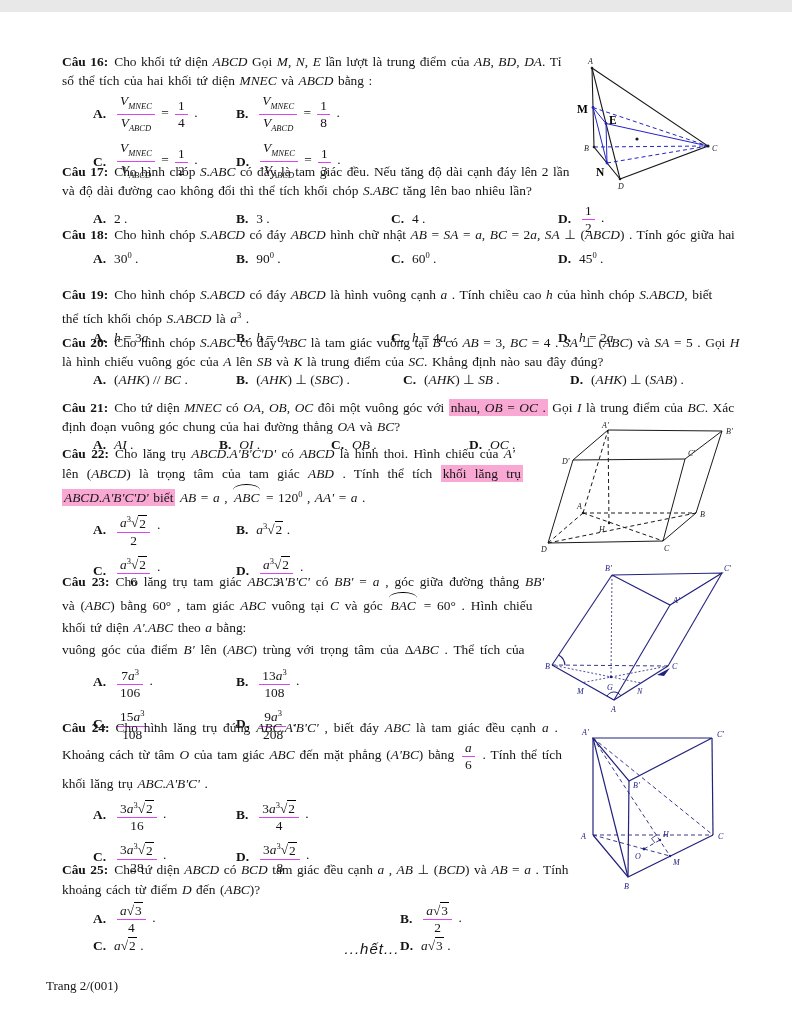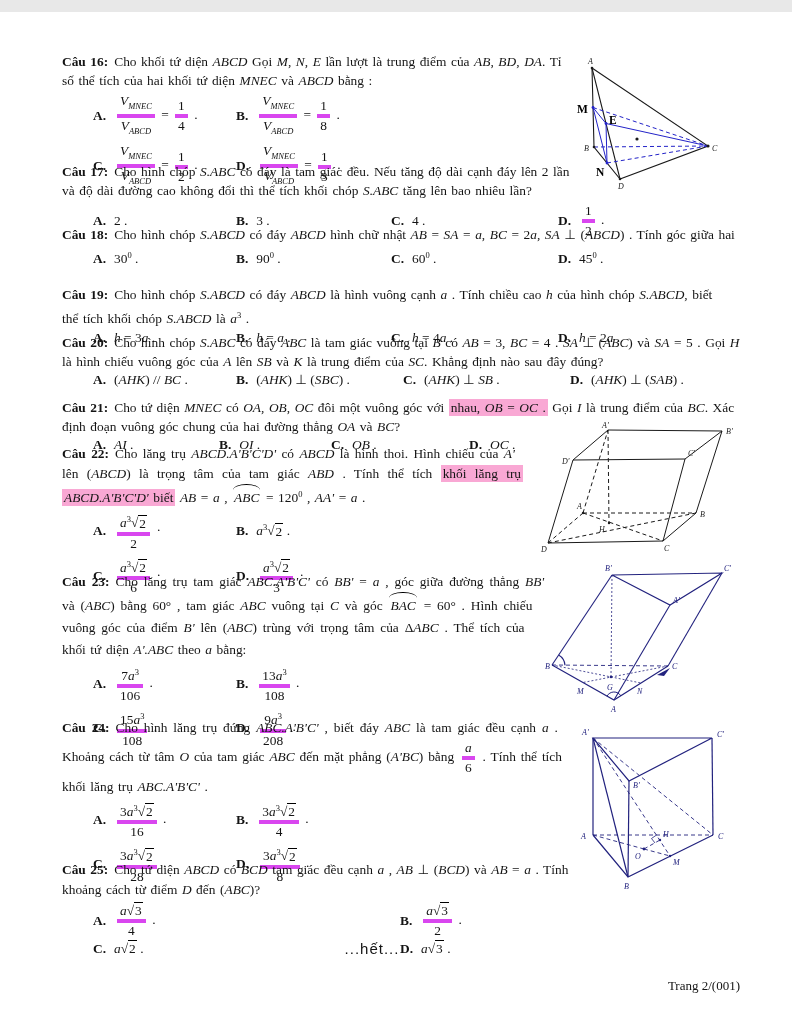--- a/index.html
+++ b/index.html
@@ -10,35 +10,35 @@
   .lh20{line-height:20px}.lh21{line-height:21px}.lh22{line-height:22px}
   .qn{font-weight:bold;margin-right:6px}
   i{font-style:italic}
   sub,sup{font-size:8.5px}
   .orow{display:flex;align-items:center;padding-left:31px;margin-top:1px}
   .opt{display:flex;align-items:center}
   .opt .ok{font-weight:bold;margin-right:8px}
   .w143{width:143px}.w155{width:155px}.w167{width:167px}.w307{width:307px}
   .w126{width:126px}.w112{width:112px}.w138{width:138px}
   .fr{display:inline-block;text-align:center;vertical-align:middle;margin:2px 3px}
-  .fr .n{display:block;border-bottom:4px solid #d946ef;padding:0 3px;line-height:16px}
+  .fr .n{display:block;border-bottom:1px solid #d946ef;padding:0 3px;line-height:16px}
   .fr .d{display:block;padding:0 3px;line-height:15px}
   .sq{white-space:nowrap}
   .sq .rd{border-top:1px solid #000;padding:0 1px}
   .hl{background:#f9a8d4;padding:1px 2px}
   .hat{position:relative;display:inline-block;padding:2px 2px 0}
   .hat:before{content:"";position:absolute;left:1px;right:1px;top:-1px;height:5px;
     border-top:1.2px solid #000;border-radius:50% 50% 0 0/100% 100% 0 0}
   .dia{position:absolute;overflow:visible}
   .dia text{font-family:"Liberation Serif",serif;font-size:8px;font-style:italic;fill:#222}
   .dia text.blb{font-weight:bold;font-size:11.5px;font-style:normal;fill:#000}
   .dia text.nv{fill:#22227e}
   .endmark{position:absolute;left:62px;width:620px;text-align:center;
-    font-family:"Liberation Sans",sans-serif;font-size:15px;letter-spacing:1px}
-  .footer{position:absolute;left:64px;width:676px;text-align:right;font-size:13px}
+    font-family:"Liberation Sans",sans-serif;font-style:italic;font-size:15px;letter-spacing:1px}
+  .footer{position:absolute;left:46px;width:676px;font-size:13px}
 </style>
 </head>
 <body>
 
 <div class="page">
 
   <div class="q" style="top:40px">
     <div class="ql"><b class="qn">Câu 16:</b><span>Cho khối tứ diện <i>ABCD</i> Gọi <i>M</i>, <i>N</i>, <i>E</i> lần lượt là trung điểm của <i>AB</i>, <i>BD</i>, <i>DA</i>. Tỉ</span></div>
     <div class="ql">số thể tích của hai khối tứ diện <i>MNEC</i> và <i>ABCD</i> bằng :</div>
     <div class="orow">
@@ -199,22 +199,22 @@
       <span class="opt">
           <b class="ok">D.</b>
           <span><span class="fr"><span class="n"><i>a</i><sup>3</sup><span class="sq">√<span class="rd">2</span></span></span><span class="d">3</span></span> ·</span>
         </span>
     </div>
   </div>
 
   <div class="q" style="top:559px">
     <div class="ql lh22" style="word-spacing:2.5px"><b class="qn">Câu 23:</b><span>Cho lăng trụ tam giác <i>ABC.A'B'C'</i> có <i>BB'</i> = <i>a</i> , góc giữa đường thẳng <i>BB'</i></span></div>
     <div class="ql lh22" style="word-spacing:2.5px">và (<i>ABC</i>) bằng 60° , tam giác <i>ABC</i> vuông tại <i>C</i> và góc <span class="hat"><i>BAC</i></span> = 60° . Hình chiếu</div>
+    <div class="ql lh22">khối tứ diện <i>A'.ABC</i> theo <i>a</i> bằng:</div>
     <div class="ql lh22" style="word-spacing:2.5px">vuông góc của điểm <i>B'</i> lên (<i>ABC</i>) trùng với trọng tâm của Δ<i>ABC</i> . Thể tích của</div>
-    <div class="ql lh22">khối tứ diện <i>A'.ABC</i> theo <i>a</i> bằng:</div>
     <div class="orow">
       <span class="opt w143">
           <b class="ok">A.</b>
           <span><span class="fr"><span class="n">7<i>a</i><sup>3</sup></span><span class="d">106</span></span> .</span>
         </span>
       <span class="opt">
           <b class="ok">B.</b>
           <span><span class="fr"><span class="n">13<i>a</i><sup>3</sup></span><span class="d">108</span></span> .</span>
         </span>
     </div>

